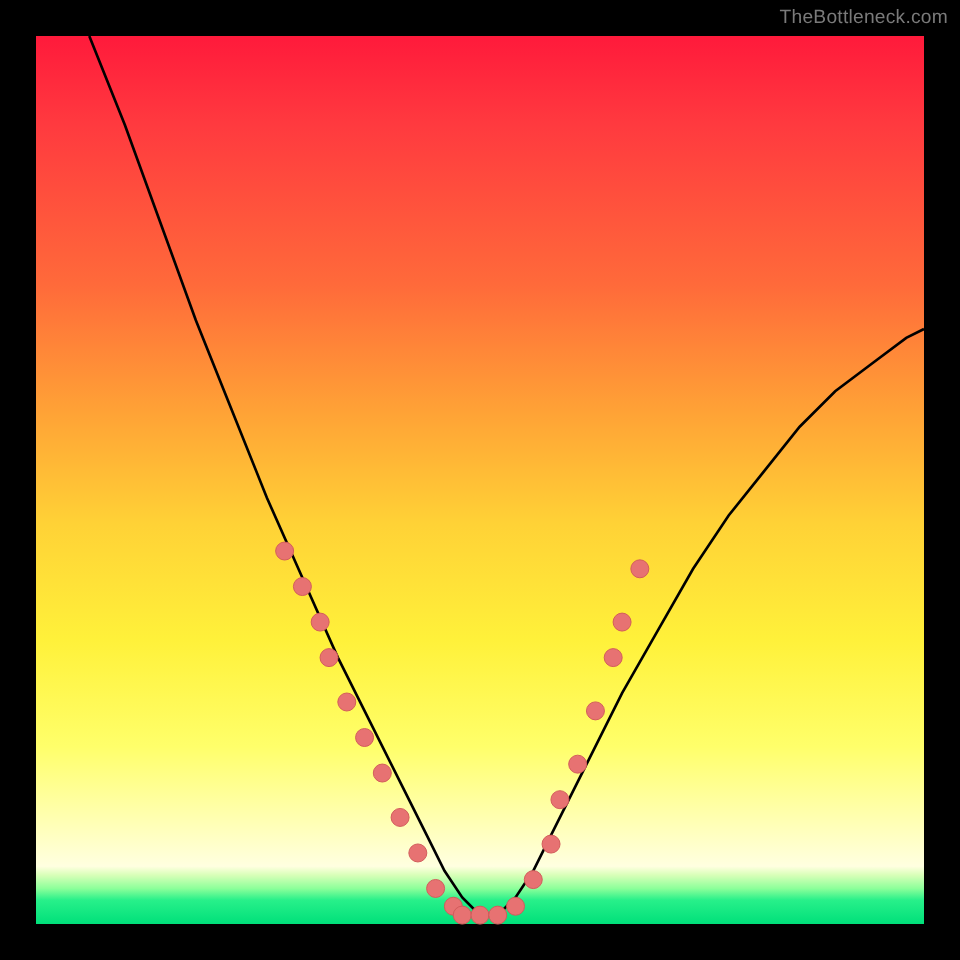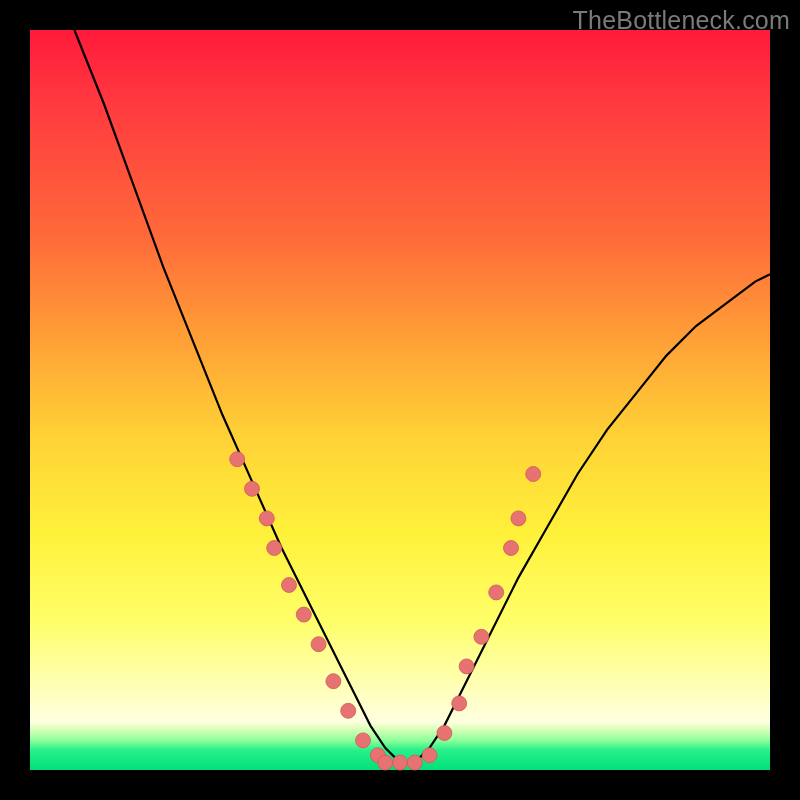--- a/index.html
+++ b/index.html
@@ -41,21 +41,21 @@
         #8cff9a 96%,
         #28f08a 97.3%,
         #00e07a 100%
       );
   }
   .watermark {
     position: absolute;
     top: 6px;
     right: 10px;
     color: #7a7a7a;
-    font-size: 25px;
+    font-size: 16px;
     font-weight: 500;
     letter-spacing: 0.2px;
     user-select: none;
   }
   svg.curve {
     position: absolute;
     left: 0;
     top: 0;
     width: 740px;
     height: 740px;

